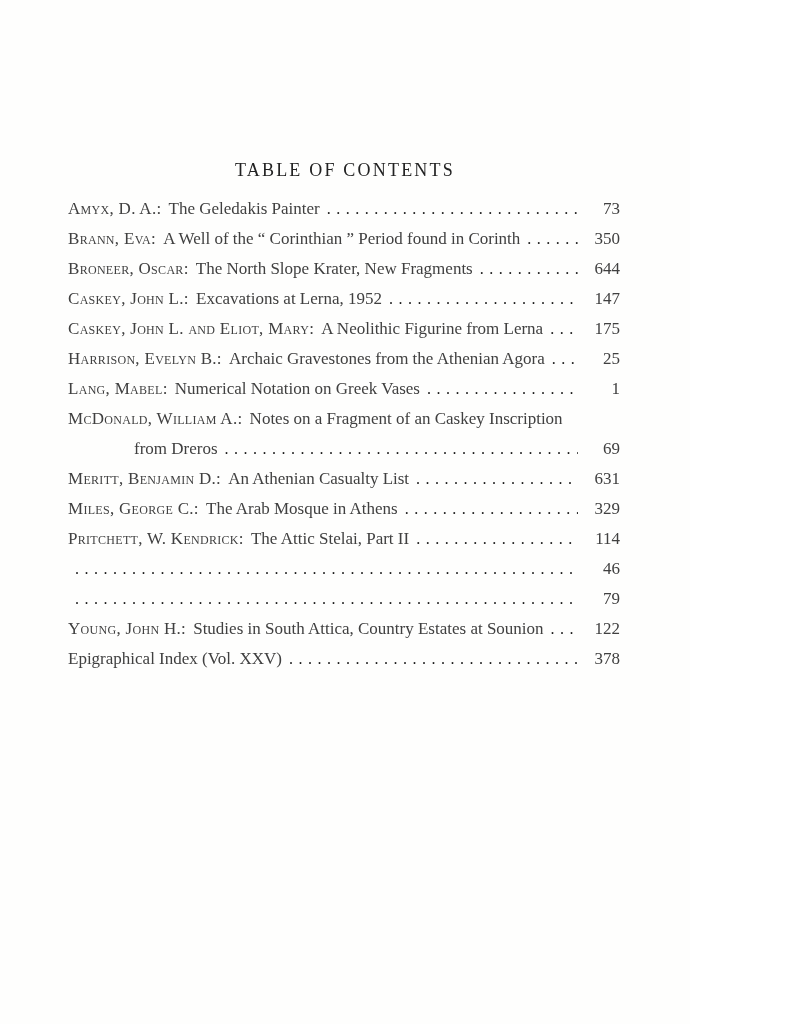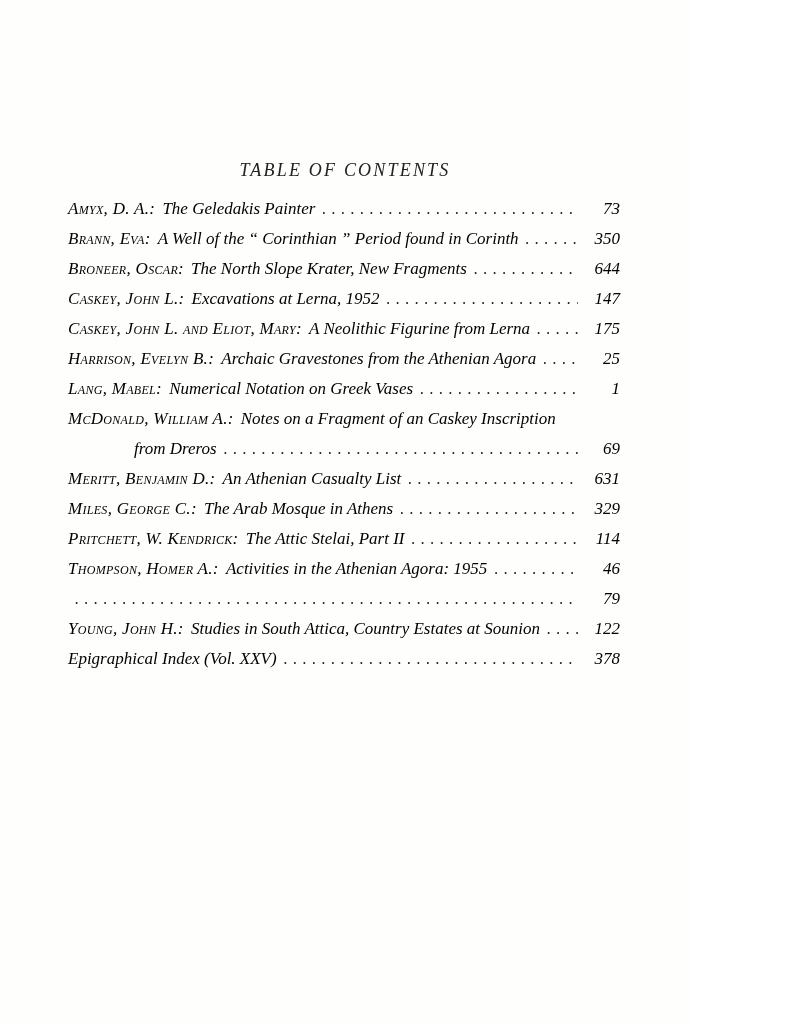--- a/index.html
+++ b/index.html
@@ -10,41 +10,40 @@
     background: #ffffff;
     overflow: hidden;
     font-family: "Liberation Serif", "DejaVu Serif", serif;
   }
   .page {
     position: relative;
     width: 690px;
     height: 1024px;
     background: #fefefdff;
     color: #1b1b1b;
-    font-style: italic;
   }
   .toc-title {
     margin: 0;
     padding: 160px 0 0 0;
     text-align: center;
     font-size: 18px;
     font-weight: 400;
     letter-spacing: 2.2px;
     color: #222222;
   }
   .toc-list {
     margin: 13px 70px 0 68px;
   }
   .toc-entry { }
   .row {
     display: flex;
     align-items: baseline;
     font-size: 17px;
     line-height: 30px;
-    color: #000000;
+    color: #404040;
   }
   .entry-text { white-space: nowrap; }
   .author {
     font-variant: small-caps;
     letter-spacing: 0.3px;
     margin-right: 0.42em;
   }
   .title { }
   .row-cont .cont {
     padding-left: 66px;
@@ -173,21 +172,20 @@
     <div class="row">
       <span class="entry-text"><span class="author">Pritchett, W. Kendrick:</span><span class="title">The Attic Stelai, Part II</span></span>
       <span class="dots"></span>
       <span class="pagenum">114</span>
     </div>
 
   </div>
 
   <div class="toc-entry">
     <div class="row">
-      <span class="entry-text"><span class="author">Thompson, Homer A.:</span><span class="title">Activities in the Athenian Agora: 1955</span></span>
       <span class="dots"></span>
       <span class="pagenum">46</span>
     </div>
 
   </div>
 
   <div class="toc-entry">
     <div class="row">
       <span class="dots"></span>
       <span class="pagenum">79</span>

